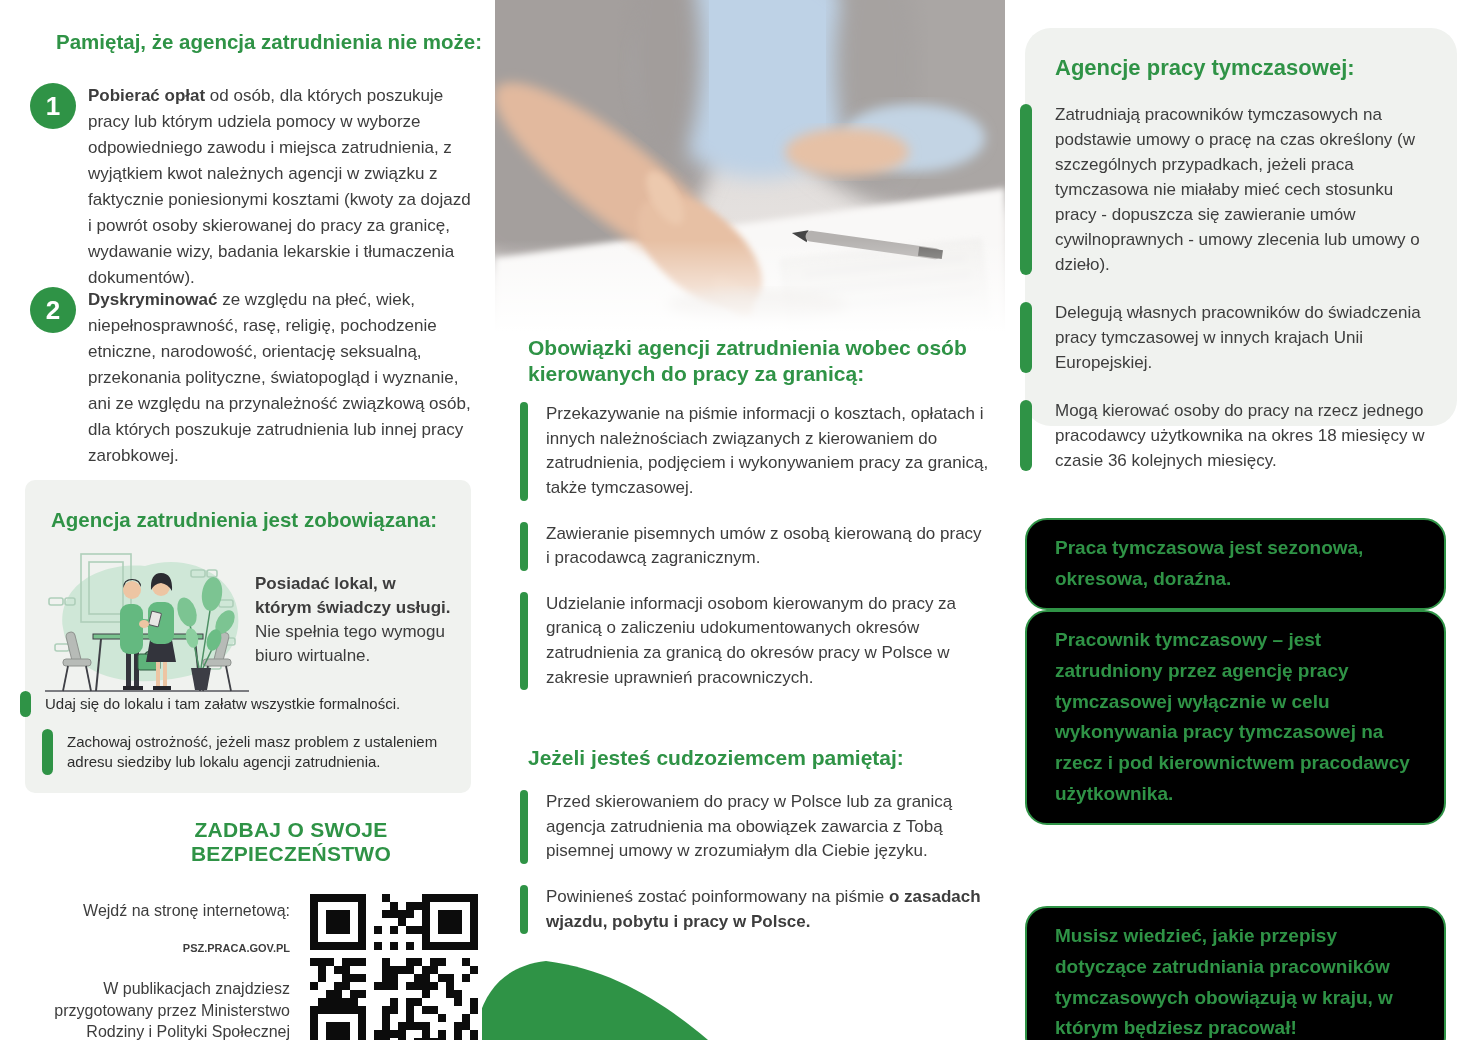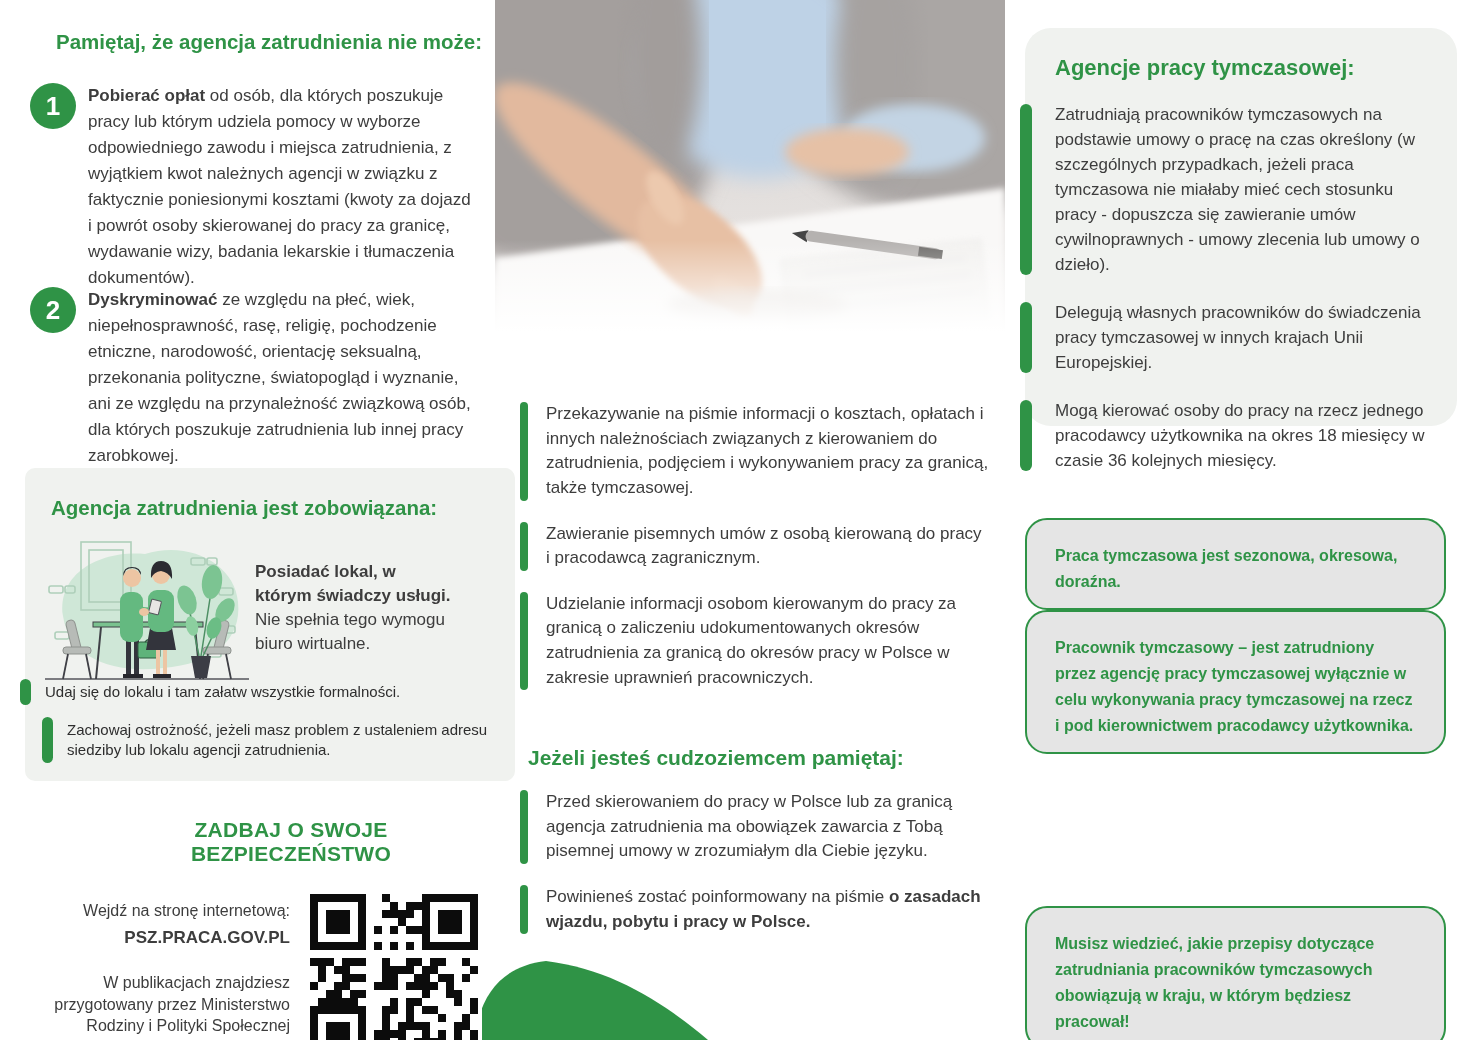--- a/index.html
+++ b/index.html
@@ -16,35 +16,35 @@
   
   .left-heading{position:absolute;left:30px;top:30px;width:460px;
     font-size:20.5px;font-weight:bold;color:var(--green);margin-left:26px;}
   .num-item{position:absolute;left:30px;width:448px;display:flex;align-items:flex-start;}
   .num-item.n1{top:83px;}
   .num-item.n2{top:287px;}
   .num-circle{flex:0 0 46px;height:46px;border-radius:50%;background:var(--green);
     color:#fff;font-weight:bold;font-size:26px;display:flex;align-items:center;justify-content:center;margin-right:12px;}
   .num-item p{font-size:17px;line-height:1.53;}
 
-  .oblig-box{position:absolute;left:25px;top:468px;width:490px;height:313px;
+  .oblig-box{position:absolute;left:25px;top:480px;width:446px;height:313px;
     background:var(--box-gray);border-radius:10px;}
   .oblig-heading{position:absolute;left:26px;top:28px;font-size:20.5px;font-weight:bold;color:var(--green);}
   .oblig-illus{position:absolute;left:16px;top:62px;}
   .oblig-text{position:absolute;left:230px;top:92px;width:202px;font-size:17px;line-height:1.42;}
   .gb-item{position:absolute;left:20px;right:18px;font-size:15px;line-height:1.33;color:#2e2e2e;}
   .gb-item.g1{top:214px;}
   .gb-item.g2{top:252px;margin-left:22px;}
   .bar-sm{position:absolute;left:-25px;top:-3px;bottom:-3px;width:11px;border-radius:8px;background:var(--green);}
 
   .safety{position:absolute;left:25px;top:818px;width:457px;z-index:3;}
   .safety-heading{text-align:center;padding-left:75px;font-size:21px;font-weight:bold;color:var(--green);letter-spacing:.3px;}
   .safety-row{display:flex;align-items:flex-start;margin-top:24px;}
   .safety-text{flex:1;text-align:right;font-size:16px;line-height:1.34;padding-top:10px;}
-  .site-line{font-weight:bold;font-size:17px;margin-top:6px;}
+  .site-line{font-weight:bold;font-size:11px;margin-top:20px;}
   .pub-line{margin-top:22px;}
   .qr-box{flex:0 0 176px;width:176px;height:176px;background:#fff;padding:4px;margin-left:16px;position:relative;z-index:3;}
   .qr-box svg{display:block;fill:#0c0c0c;}
 
   
   .photo{position:absolute;left:495px;top:0;width:510px;height:332px;}
   .m-heading{position:absolute;left:528px;width:462px;font-size:21px;font-weight:bold;color:var(--green);line-height:1.25;}
   .m-heading.h-duties{top:335px;}
   .m-heading.h-foreign{top:745px;}
   .m-items{position:absolute;left:520px;width:470px;}
@@ -55,23 +55,23 @@
   .m-item p{font-size:17px;line-height:1.45;}
 
   
   .temp-box{position:absolute;left:1025px;top:28px;width:432px;height:398px;
     background:var(--box-gray);border-radius:26px;}
   .temp-heading{margin:27px 28px 0 30px;font-size:22px;font-weight:bold;color:var(--green);}
   .tb-items{margin-top:22px;}
   .tb-item{position:relative;margin:0 26px 23px 30px;font-size:17px;line-height:1.47;}
   .tb-item .bar{position:absolute;left:-35px;top:1px;bottom:3px;width:12px;border-radius:8px;background:var(--green);}
 
-  .callout{position:absolute;left:1025px;width:421px;background:#e5e5e5;border:2px solid var(--green);
-    border-radius:22px;padding:23px 26px 13px 28px;color:var(--green);font-weight:bold;
-    font-size:16px;line-height:1.62;}
+  .callout{position:absolute;left:1025px;width:421px;background:#000000;border:2px solid var(--green);
+    border-radius:22px;padding:13px 26px 13px 28px;color:var(--green);font-weight:bold;
+    font-size:19px;line-height:1.62;}
   .callout.c1{top:518px;}
   .callout.c2{top:610px;}
   .callout.c3{top:744px;}
   .callout.c4{top:906px;}
 
   
   .dome{position:absolute;left:468px;top:956px;z-index:1;}
 </style>
 </head>
 <body>
@@ -456,20 +456,21 @@
     <ellipse cx="238" cy="296" rx="26" ry="12" fill="#e9c4a9" filter="url(#b3)" transform="rotate(45 238 296)"></ellipse>
     <ellipse cx="262" cy="306" rx="90" ry="16" fill="#d8d2cc" opacity="0.55" filter="url(#b6)"></ellipse>
     <g transform="rotate(8 375 245)">
       <polygon points="296,244 312,239 312,251" fill="#454545"></polygon>
       <rect x="310" y="239" width="136" height="11" rx="5" fill="#b5b2b0"></rect>
       <rect x="424" y="240" width="24" height="9" fill="#6e6c6a"></rect>
     </g>
     <rect x="0" y="240" width="510" height="92" fill="url(#fadeG)"></rect>
   </svg>
 
+  <h2 class="m-heading h-duties">Obowiązki agencji zatrudnienia wobec osób kierowanych do pracy za granicą:</h2>
 
   <div class="m-items duties">
     <div class="m-item">
       <span class="bar"></span>
       <p>Przekazywanie na piśmie informacji o kosztach, opłatach i innych należnościach związanych z kierowaniem do zatrudnienia, podjęciem i wykonywaniem pracy za granicą, także tymczasowej.</p>
     </div>
     <div class="m-item">
       <span class="bar"></span>
       <p>Zawieranie pisemnych umów z osobą kierowaną do pracy i pracodawcą zagranicznym.</p>
     </div>

